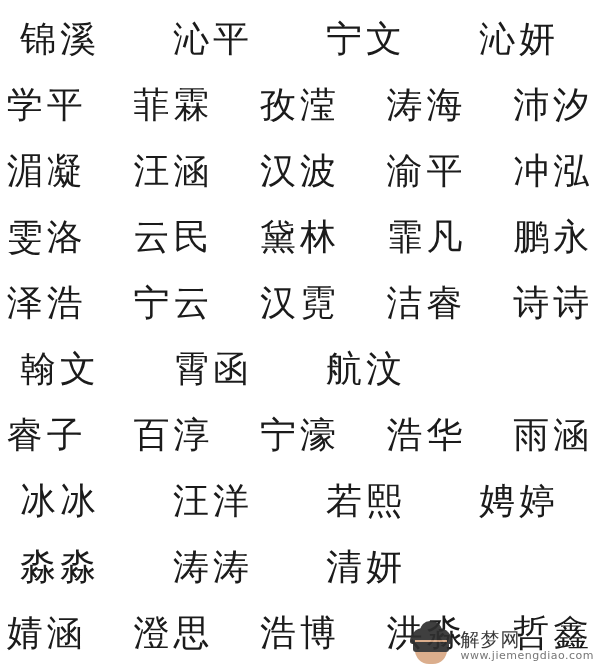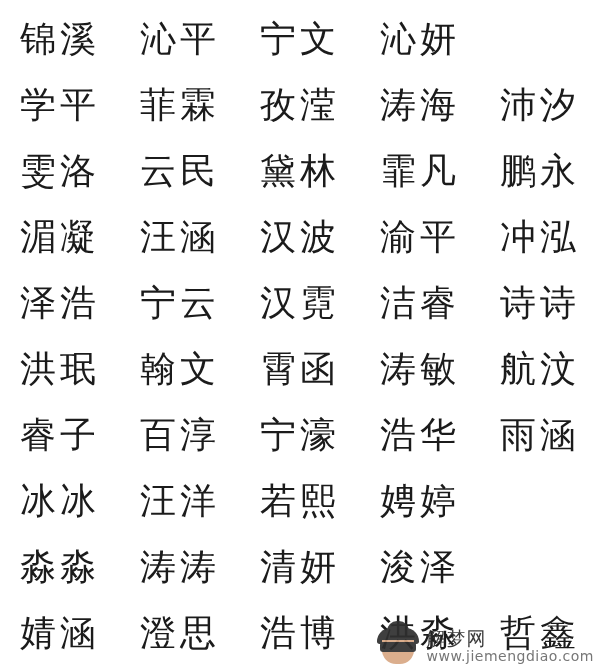--- a/index.html
+++ b/index.html
@@ -19,20 +19,21 @@
     position: relative;
     box-sizing: border-box;
     padding: 6px 0 0 0;
   }
   .grid-row {
     display: flex;
     width: 600px;
     height: 66px;
     align-items: center;
     justify-content: flex-start;
+    gap: 33px;
   }
   .grid-cell {
     width: 120px;
     height: 66px;
     display: flex;
     align-items: center;
     justify-content: center;
     font-size: 36px;
     line-height: 1;
     color: #1b1b1b;
@@ -100,21 +101,21 @@
     justify-content: center;
     line-height: 1.05;
   }
   #watermark .wm-title {
     font-size: 19px;
     color: #2b2b2b;
     font-family: "DejaVu Sans", "Liberation Sans", sans-serif;
     letter-spacing: 1px;
   }
   #watermark .wm-url {
-    font-size: 14px;
+    font-size: 11px;
     color: #6b6b6b;
     font-family: "DejaVu Sans", "Liberation Sans", sans-serif;
     letter-spacing: 0.5px;
   }
 </style>
 </head>
 <body style="background: rgb(255, 255, 255);">
 
 <div id="name-grid">
     <div class="grid-row">
@@ -124,65 +125,62 @@
       <div class="grid-cell">沁妍</div>
     </div>
     <div class="grid-row">
       <div class="grid-cell">学平</div>
       <div class="grid-cell">菲霖</div>
       <div class="grid-cell">孜滢</div>
       <div class="grid-cell">涛海</div>
       <div class="grid-cell">沛汐</div>
     </div>
     <div class="grid-row">
+      <div class="grid-cell">湄凝</div>
+      <div class="grid-cell">汪涵</div>
+      <div class="grid-cell">汉波</div>
+      <div class="grid-cell">渝平</div>
+      <div class="grid-cell">冲泓</div>
+    </div>
+    <div class="grid-row">
       <div class="grid-cell">雯洛</div>
       <div class="grid-cell">云民</div>
       <div class="grid-cell">黛林</div>
       <div class="grid-cell">霏凡</div>
       <div class="grid-cell">鹏永</div>
-    </div>
-    <div class="grid-row">
-      <div class="grid-cell">湄凝</div>
-      <div class="grid-cell">汪涵</div>
-      <div class="grid-cell">汉波</div>
-      <div class="grid-cell">渝平</div>
-      <div class="grid-cell">冲泓</div>
     </div>
     <div class="grid-row">
       <div class="grid-cell">泽浩</div>
       <div class="grid-cell">宁云</div>
       <div class="grid-cell">汉霓</div>
       <div class="grid-cell">洁睿</div>
       <div class="grid-cell">诗诗</div>
     </div>
     <div class="grid-row">
-      <div class="grid-cell">洪珉</div>
       <div class="grid-cell">翰文</div>
       <div class="grid-cell">霄函</div>
-      <div class="grid-cell">涛敏</div>
       <div class="grid-cell">航汶</div>
     </div>
     <div class="grid-row">
       <div class="grid-cell">睿子</div>
       <div class="grid-cell">百淳</div>
       <div class="grid-cell">宁濠</div>
       <div class="grid-cell">浩华</div>
       <div class="grid-cell">雨涵</div>
     </div>
     <div class="grid-row">
       <div class="grid-cell">冰冰</div>
       <div class="grid-cell">汪洋</div>
       <div class="grid-cell">若熙</div>
       <div class="grid-cell">娉婷</div>
     </div>
     <div class="grid-row">
       <div class="grid-cell">淼淼</div>
       <div class="grid-cell">涛涛</div>
       <div class="grid-cell">清妍</div>
-      <div class="grid-cell">浚泽</div>
     </div>
     <div class="grid-row">
       <div class="grid-cell">婧涵</div>
       <div class="grid-cell">澄思</div>
       <div class="grid-cell">浩博</div>
       <div class="grid-cell">洪淼</div>
       <div class="grid-cell">哲鑫</div>
     </div>
   </div>
 

